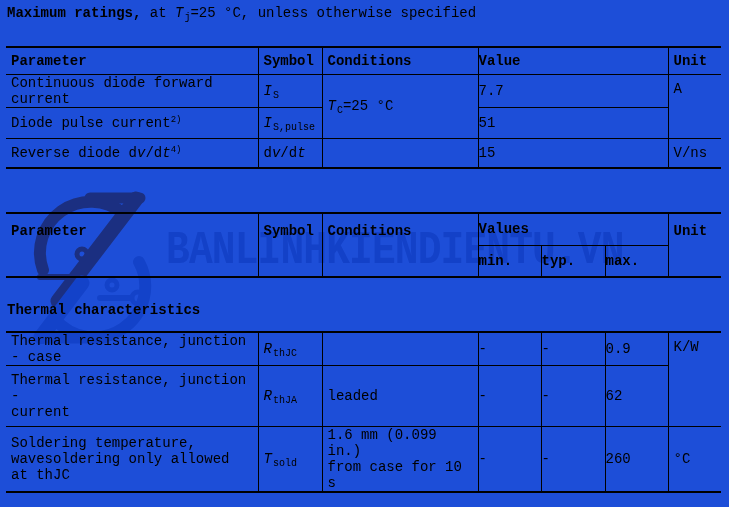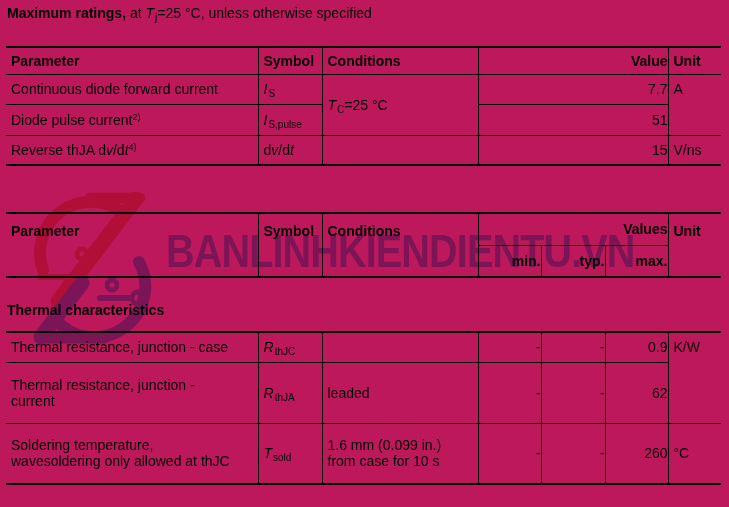--- a/index.html
+++ b/index.html
@@ -1,37 +1,37 @@
 <!DOCTYPE html>
 <html><head>
 <meta charset="utf-8">
 <style>
   * { margin:0; padding:0; box-sizing:border-box; }
   html,body { background:#fff; }
   .page {
-    position:relative; width:729px; height:507px; background:#be185d;
-    font-family:Liberation Sans, sans-serif; color:#000; overflow:hidden;
+    position:relative; width:729px; height:507px; background:#1d4ed8;
+    font-family:Liberation Mono, monospace; color:#000; overflow:hidden;
   }
   .title { position:absolute; left:7px; top:5px; font-size:14px; white-space:nowrap; }
   .section-heading { position:absolute; left:7px; top:302px; font-size:14px; font-weight:bold; }
 
   table.t {
     position:absolute; left:6px; width:715px; table-layout:fixed;
     border-collapse:collapse; font-size:14px;
     border-top:2px solid #000; border-bottom:2px solid #000;
   }
   table.t th, table.t td {
     border-top:1px solid #000; border-bottom:1px solid #000;
     border-left:1px solid #000; vertical-align:middle;
     font-size:14px; font-weight:normal; overflow:hidden;
   }
   table.t .c0 { border-left:none; }
   table.t th { font-weight:bold; }
   .left  { text-align:left; padding-left:5px; padding-right:3px; }
-  .center{ text-align:right; }
+  .center{ text-align:left; }
   .vtop  { vertical-align:top !important; padding-top:6px; }
   .hvtop { vertical-align:top !important; padding-top:9px; }
   .heavy-top td { border-top:2px solid #000;margin-top:46px; }
 
   
   .sg-n  { }
   .sg-b  { font-weight:bold; }
   .sg-i  { font-style:italic; }
   .sg-sub{ font-size:10px; position:relative; top:3px; margin-left:1px; }
   .sg-sup{ font-size:9px;  position:relative; top:-5px; }
@@ -80,21 +80,21 @@
         <td class="left" rowspan="2"><span class="sg-i">T</span><span class="sg-sub">C</span><span class="sg-n">=25 °C</span></td>
         <td class="center">7.7</td>
         <td class="left vtop" rowspan="2">A</td>
       </tr>
       <tr style="height:31px">
         <td class="c0 left"><span class="sg-n">Diode pulse current</span><span class="sg-sup">2)</span></td>
         <td class="left"><span class="sg-i">I</span><span class="sg-sub">S,pulse</span></td>
         <td class="center">51</td>
       </tr>
       <tr style="height:30px">
-        <td class="c0 left"><span class="sg-n">Reverse thJA d</span><span class="sg-i">v</span><span class="sg-n">/d</span><span class="sg-i">t</span><span class="sg-sup">4)</span></td>
+        <td class="c0 left"><span class="sg-n">Reverse diode d</span><span class="sg-i">v</span><span class="sg-n">/d</span><span class="sg-i">t</span><span class="sg-sup">4)</span></td>
         <td class="left"><span class="sg-n">d</span><span class="sg-i">v</span><span class="sg-n">/d</span><span class="sg-i">t</span></td>
         <td class="left"></td>
         <td class="center">15</td>
         <td class="left">V/ns</td>
       </tr>
     </tbody>
   </table>
 
   <table class="t" style="top:212px">
     <colgroup>

